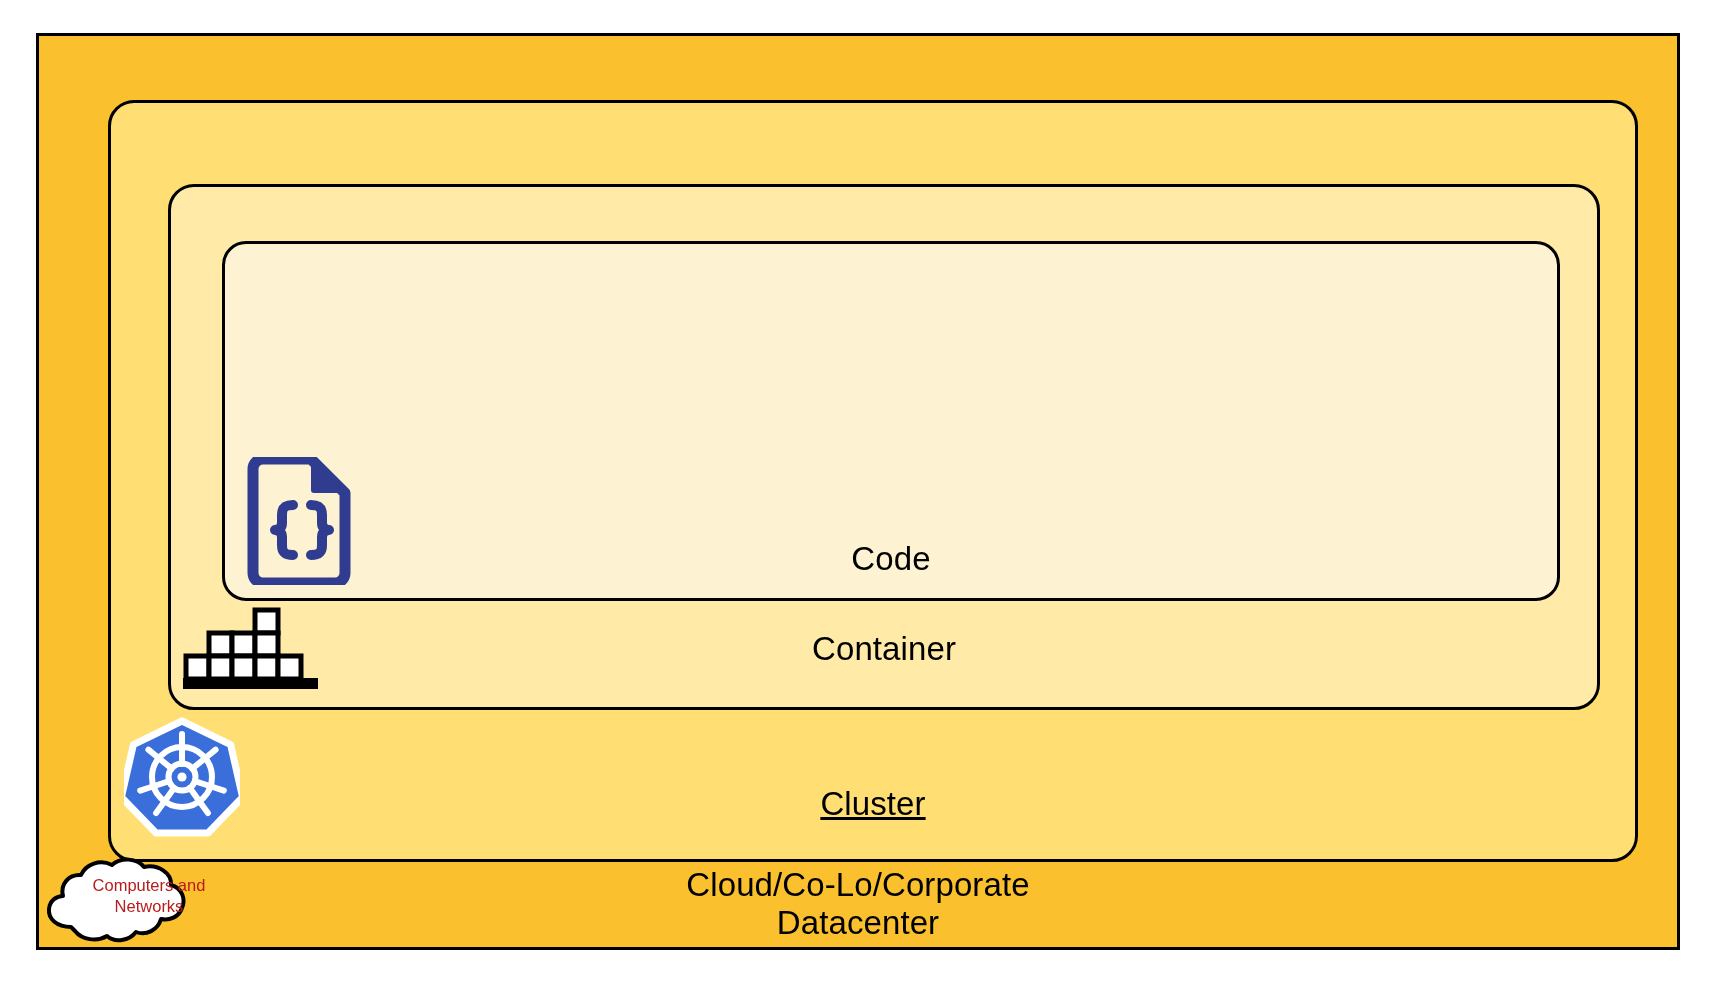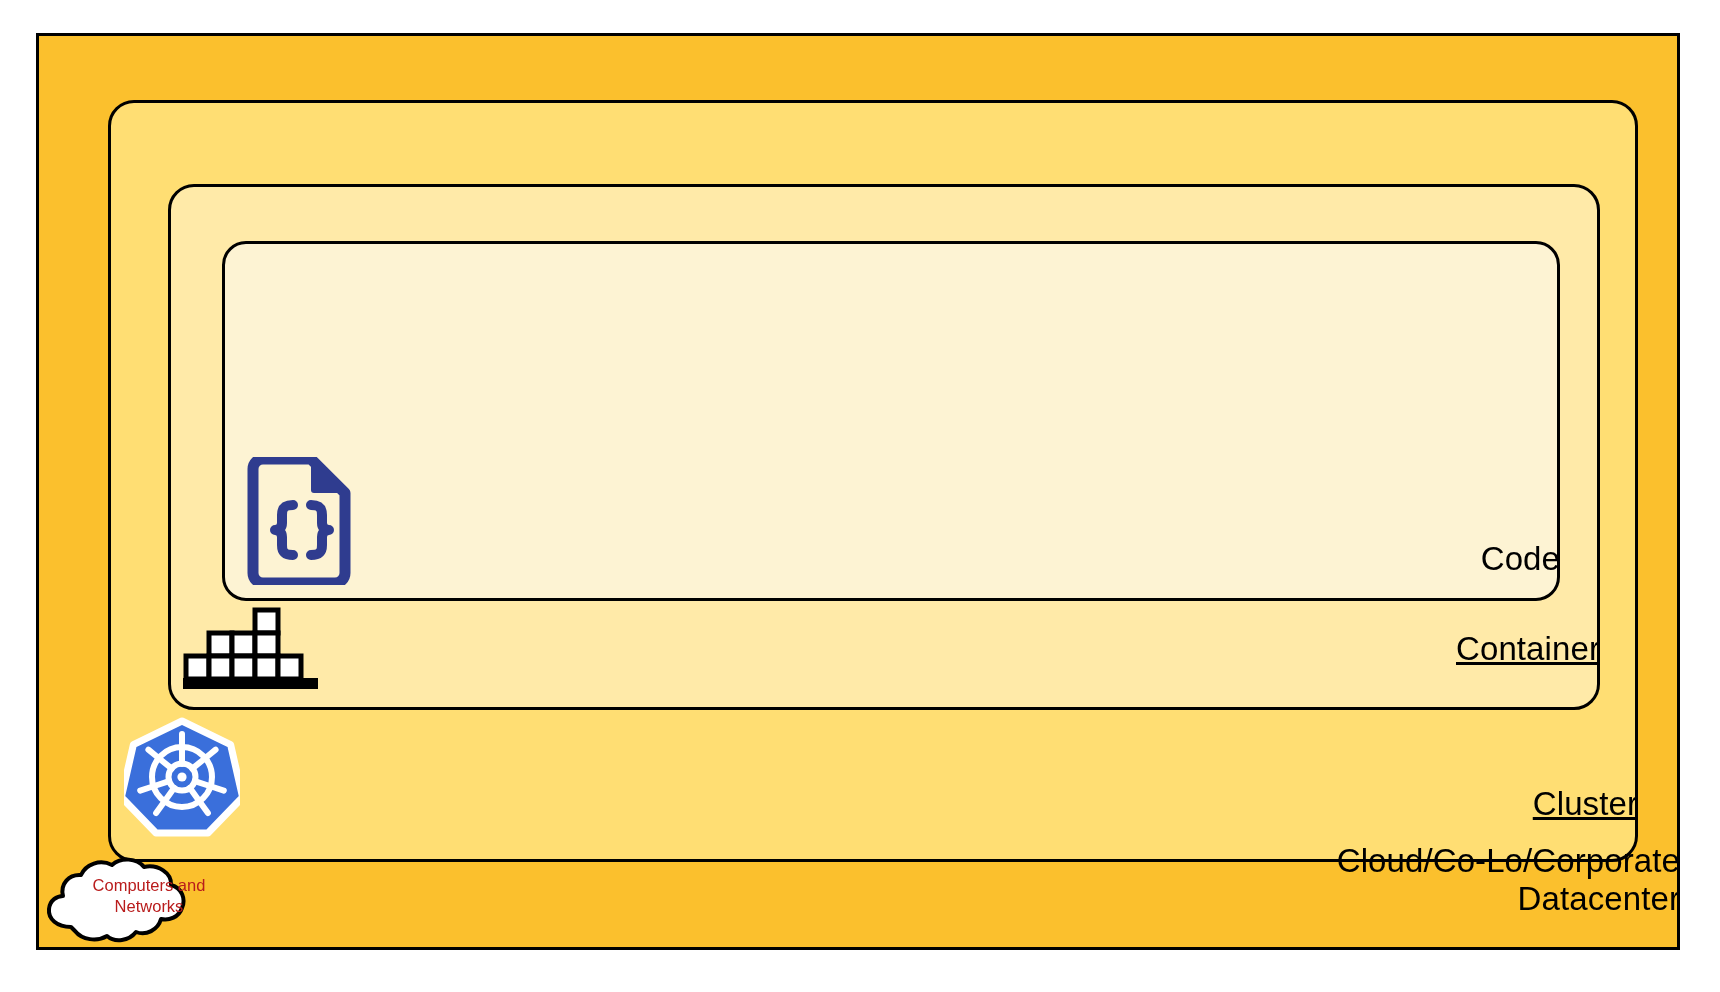--- a/index.html
+++ b/index.html
@@ -72,44 +72,43 @@
     border-radius: 24px;
     box-sizing: border-box;
   }
 
   
   .layer-label {
     position: absolute;
     color: #000000;
     font-size: 33px;
     line-height: 1.14;
-    text-align: right;
+    text-align: center;
     white-space: pre-line;
     letter-spacing: 0.1px;
   }
   .label-code {
     left: 222px;
     top: 540px;
     width: 1338px;
   }
   .label-container {
     left: 168px;
     top: 630px;
     width: 1432px;
-    text-decoration: underline;
   }
   .label-cluster {
     left: 108px;
     top: 785px;
     width: 1530px;
     text-decoration: underline;
   }
   .label-datacenter {
     left: 36px;
-    top: 842px;
+    top: 866px;
     width: 1644px;
     line-height: 1.16;
   }
 
   
   .icon-code {
     position: absolute;
     left: 243px;
     top: 457px;
     width: 112px;

